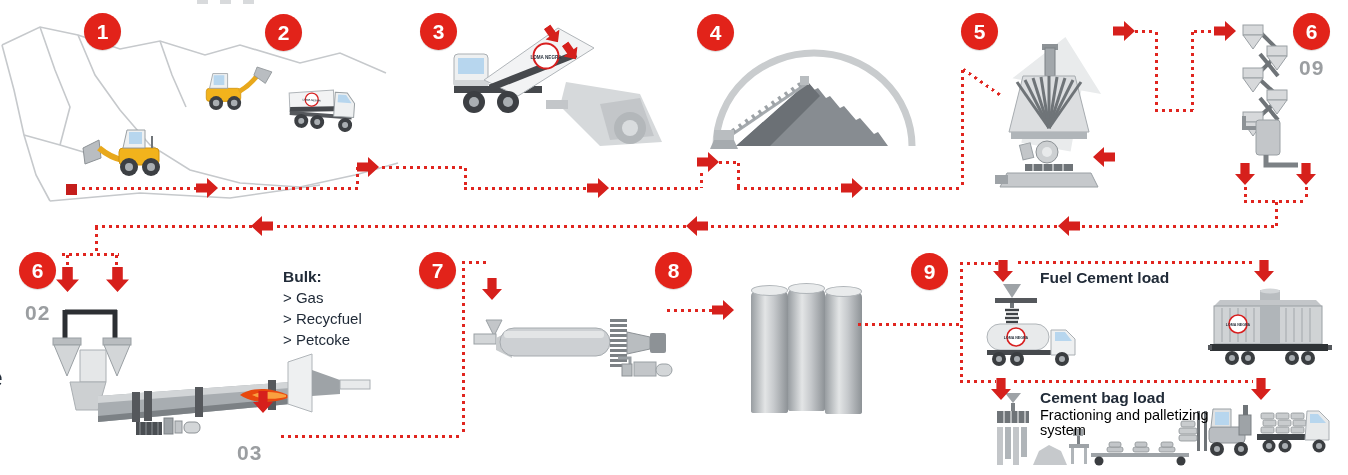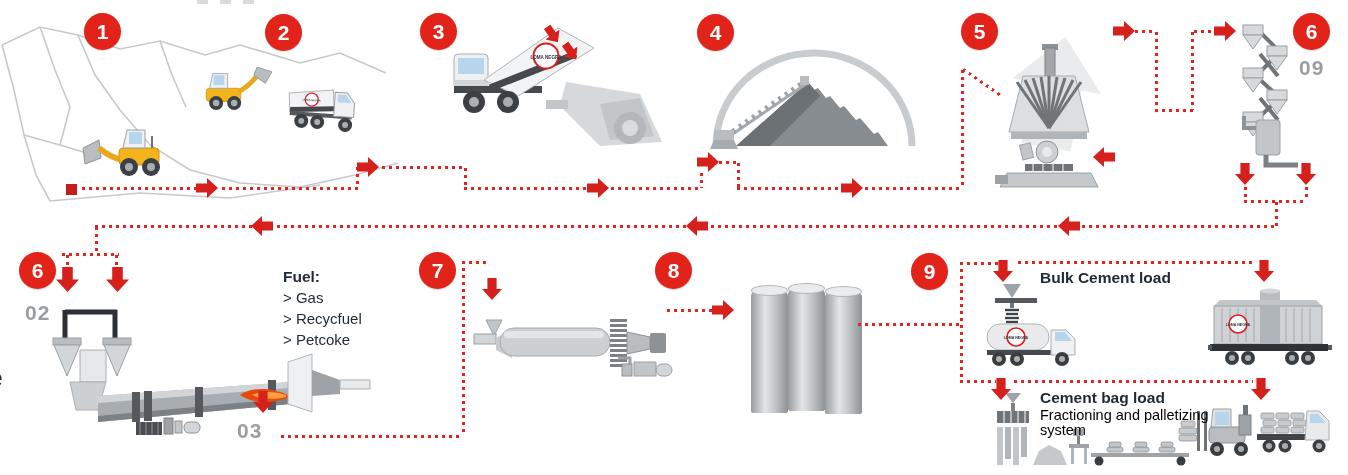--- a/index.html
+++ b/index.html
@@ -500,27 +500,27 @@
     </div>
   <div class="badge" style="left:655px;top:252px">
       <span>8</span>
     </div>
   <div class="badge" style="left:911px;top:253px">
       <span>9</span>
     </div>
 
   <div class="slabel" style="left:1299px;top:56px">09</div>
   <div class="slabel" style="left:25px;top:301px">02</div>
-  <div class="slabel" style="left:237px;top:419px">03</div>
+  <div class="slabel" style="left:237px;top:441px">03</div>
 
   <div class="fuel">
-    <div class="ft">Fuel:</div>
+    <div class="ft">Bulk:</div>
     <div>&gt; Gas</div>
     <div>&gt; Recycfuel</div>
     <div>&gt; Petcoke</div>
   </div>
 
-  <div class="t-title" style="left:1040px;top:269px">Bulk Cement load</div>
+  <div class="t-title" style="left:1040px;top:269px">Fuel Cement load</div>
   <div class="t-title" style="left:1040px;top:389px">Cement bag load</div>
   <div class="t-sub" style="left:1040px;top:407px">Fractioning and palletizing</div>
   <div class="t-sub" style="left:1040px;top:422px">system</div>
 
 </div>
 
 </body></html>

